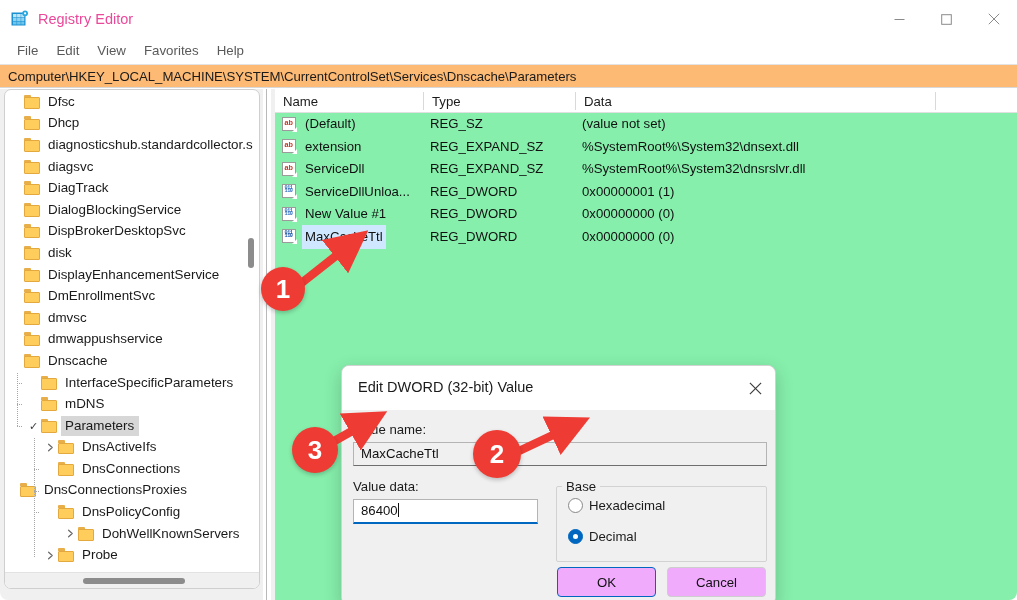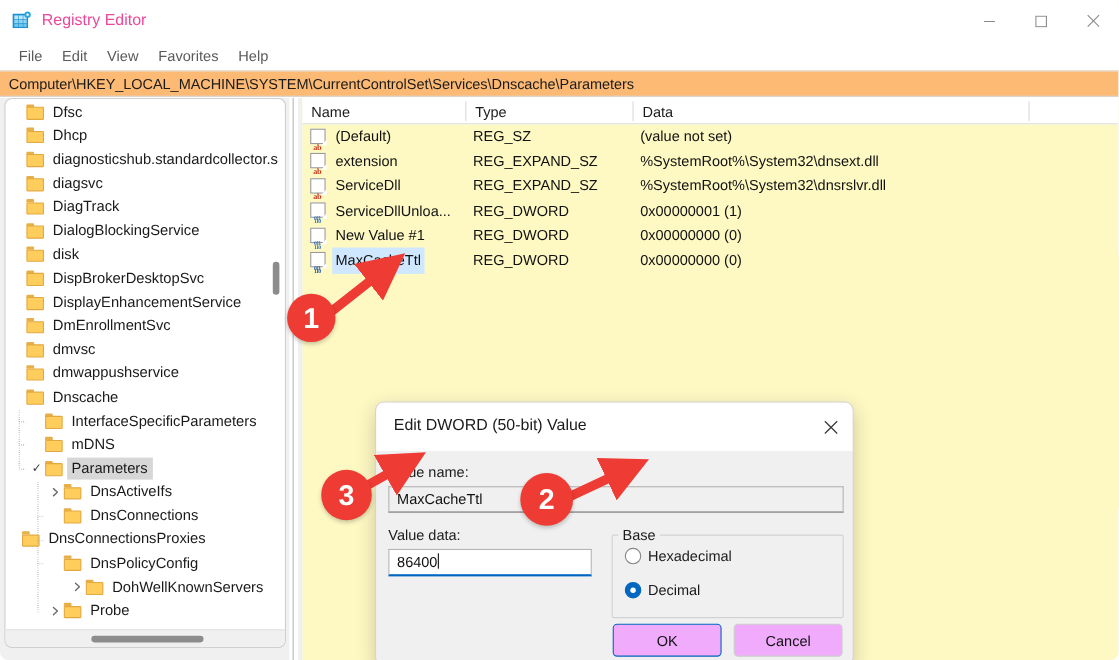--- a/index.html
+++ b/index.html
@@ -198,21 +198,21 @@
   .splitter .line {
     position: absolute; left: 3px; top: 0;
     width: 1px; height: 511px;
     background: #b9b9b9;
   }
 
   
   .listpanel {
     position: absolute; left: 275px; top: 0;
     width: 742px; height: 511px;
-    background: #fef9c3;
+    background: #86efac;
   }
   .list-header {
     position: absolute; left: 0; top: 0;
     width: 742px; height: 24px;
     background: #ffffff;
     border-bottom: 1px solid #e0e0e0;
   }
   .hdr-cell {
     position: absolute; top: 0; height: 24px;
     display: flex; align-items: center;
@@ -256,25 +256,25 @@
     background: #ffffff;
     border: 1px solid #9b9b9b;
   }
   .vicon .fold {
     position: absolute; right: 1px; bottom: 0;
     width: 0; height: 0;
     border-left: 5px solid transparent;
     border-bottom: 5px solid #ffffff;
   }
   .vicon .ink {
-    position: absolute; left: 2px; top: 12px;
+    position: absolute; left: 2px; top: 1px;
     width: 11px; height: 10px;
     display: flex; align-items: center; justify-content: center;
     font-size: 7.5px; font-weight: bold;
-    font-family: Liberation Serif, serif;
+    font-family: Liberation Mono, monospace;
     letter-spacing: -0.3px;
     line-height: 10px;
   }
   .vicon.sz .ink { color: #c43b25; }
   .vicon.dw .ink { color: #2f6fc0; font-size: 6.5px; letter-spacing: -0.5px; }
   .vicon.dw.selicon .ink { color: #1a54a8; }
 
   
   .dialog {
     position: absolute; left: 341px; top: 276px;
@@ -504,29 +504,29 @@
                 <span class="body"></span>
               </span>
               <span class="lbl">DialogBlockingService</span>
             </div>
             <div class="tnode" style="padding-left: 4px;">
               <span class="spacer"></span>
               <span class="folder">
                 <span class="tab"></span>
                 <span class="body"></span>
               </span>
+              <span class="lbl">DispBrokerDesktopSvc</span>
+            </div>
+            <div class="tnode" style="padding-left: 4px;">
+              <span class="spacer"></span>
+              <span class="folder">
+                <span class="tab"></span>
+                <span class="body"></span>
+              </span>
               <span class="lbl">disk</span>
-            </div>
-            <div class="tnode" style="padding-left: 4px;">
-              <span class="spacer"></span>
-              <span class="folder">
-                <span class="tab"></span>
-                <span class="body"></span>
-              </span>
-              <span class="lbl">DispBrokerDesktopSvc</span>
             </div>
             <div class="tnode" style="padding-left: 4px;">
               <span class="spacer"></span>
               <span class="folder">
                 <span class="tab"></span>
                 <span class="body"></span>
               </span>
               <span class="lbl">DisplayEnhancementService</span>
             </div>
             <div class="tnode" style="padding-left: 4px;">
@@ -753,21 +753,21 @@
               <span class="cname-hl" style="padding:1px 3px;">MaxCacheTtl</span>
             </span>
             <span class="cell c-type">REG_DWORD</span>
             <span class="cell c-data">0x00000000 (0)</span>
           </div>
         </div>
     </div>
 
     <div class="dialog">
       <div class="dlg-title">
-        <div class="dlg-title-text">Edit DWORD (50-bit) Value</div>
+        <div class="dlg-title-text">Edit DWORD (32-bit) Value</div>
         <div class="dlg-close">
           <svg width="13" height="13" viewBox="0 0 13 13">
               <line x1="0.9" y1="0.9" x2="12.1" y2="12.1" stroke="#3a3a3a" stroke-width="1.15"></line>
               <line x1="12.1" y1="0.9" x2="0.9" y2="12.1" stroke="#3a3a3a" stroke-width="1.15"></line>
             </svg>
         </div>
       </div>
 
       <div class="dlg-body">
         <div class="lbl-small" style="left:11px;top:12px;">Value name:</div>

